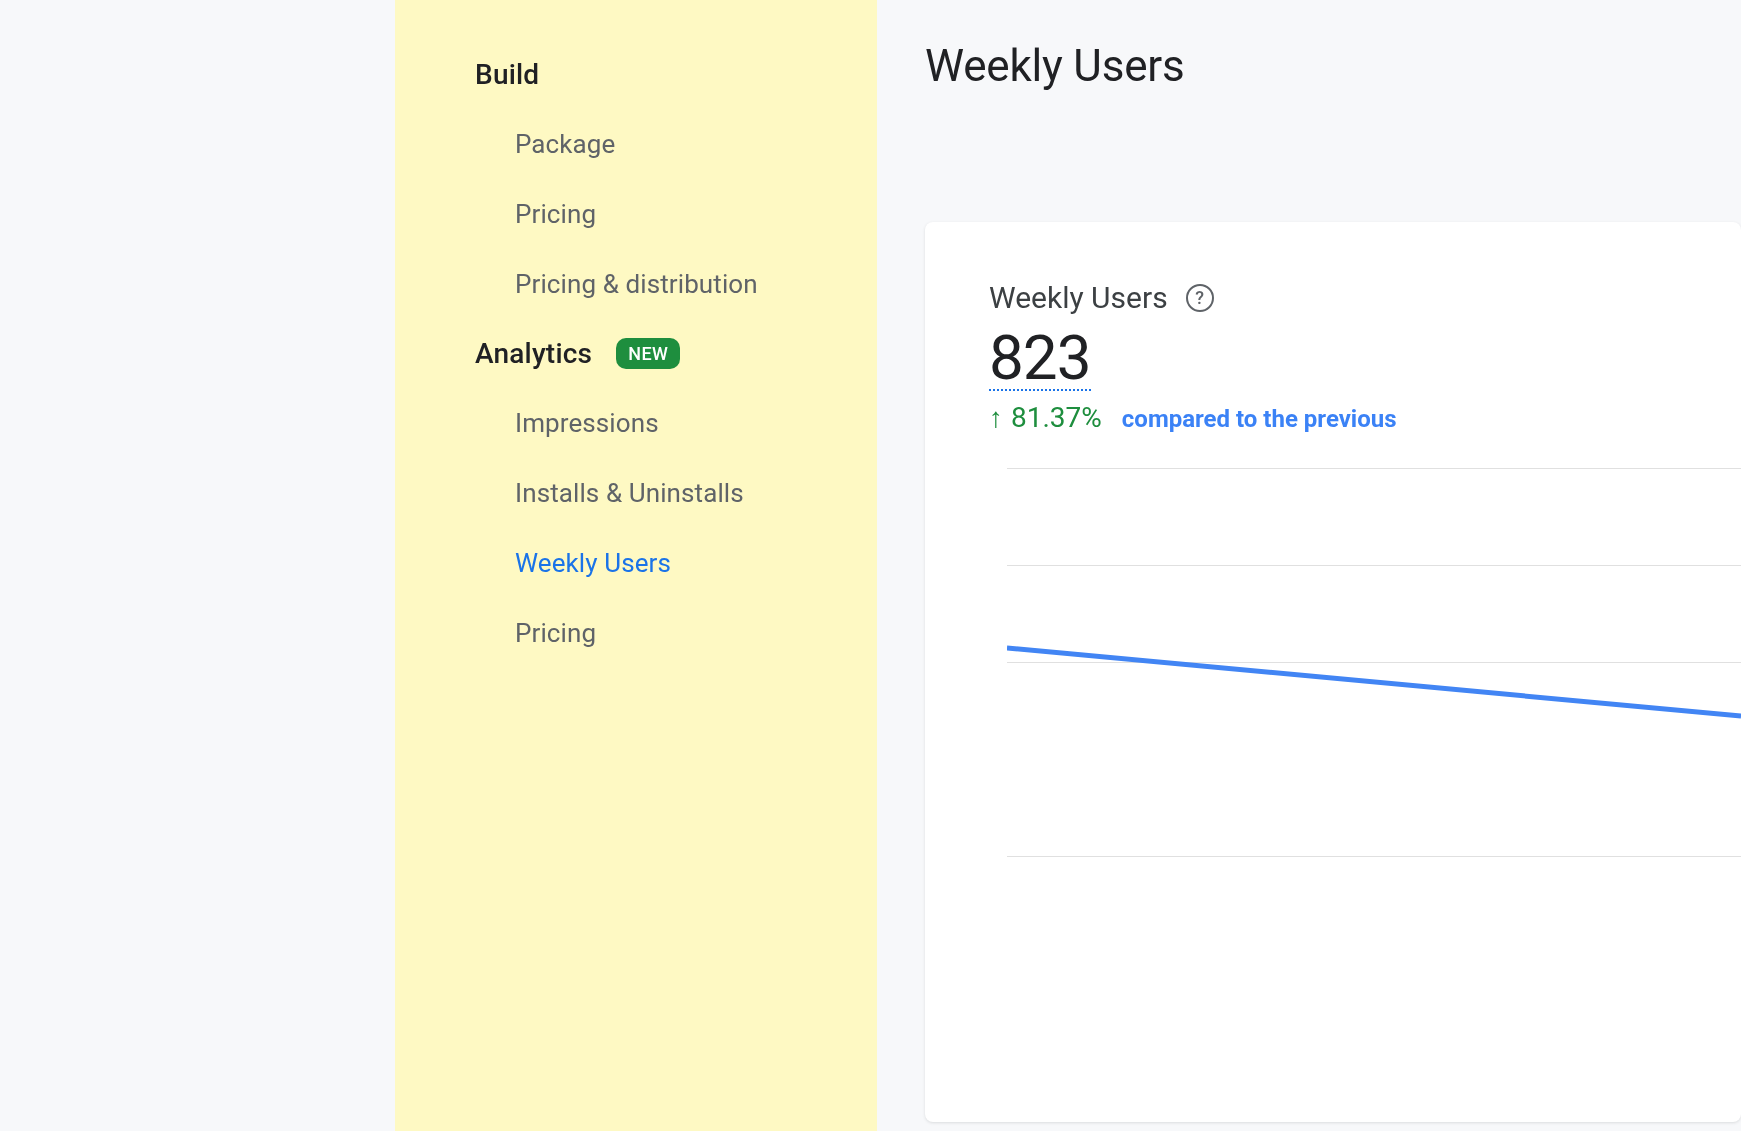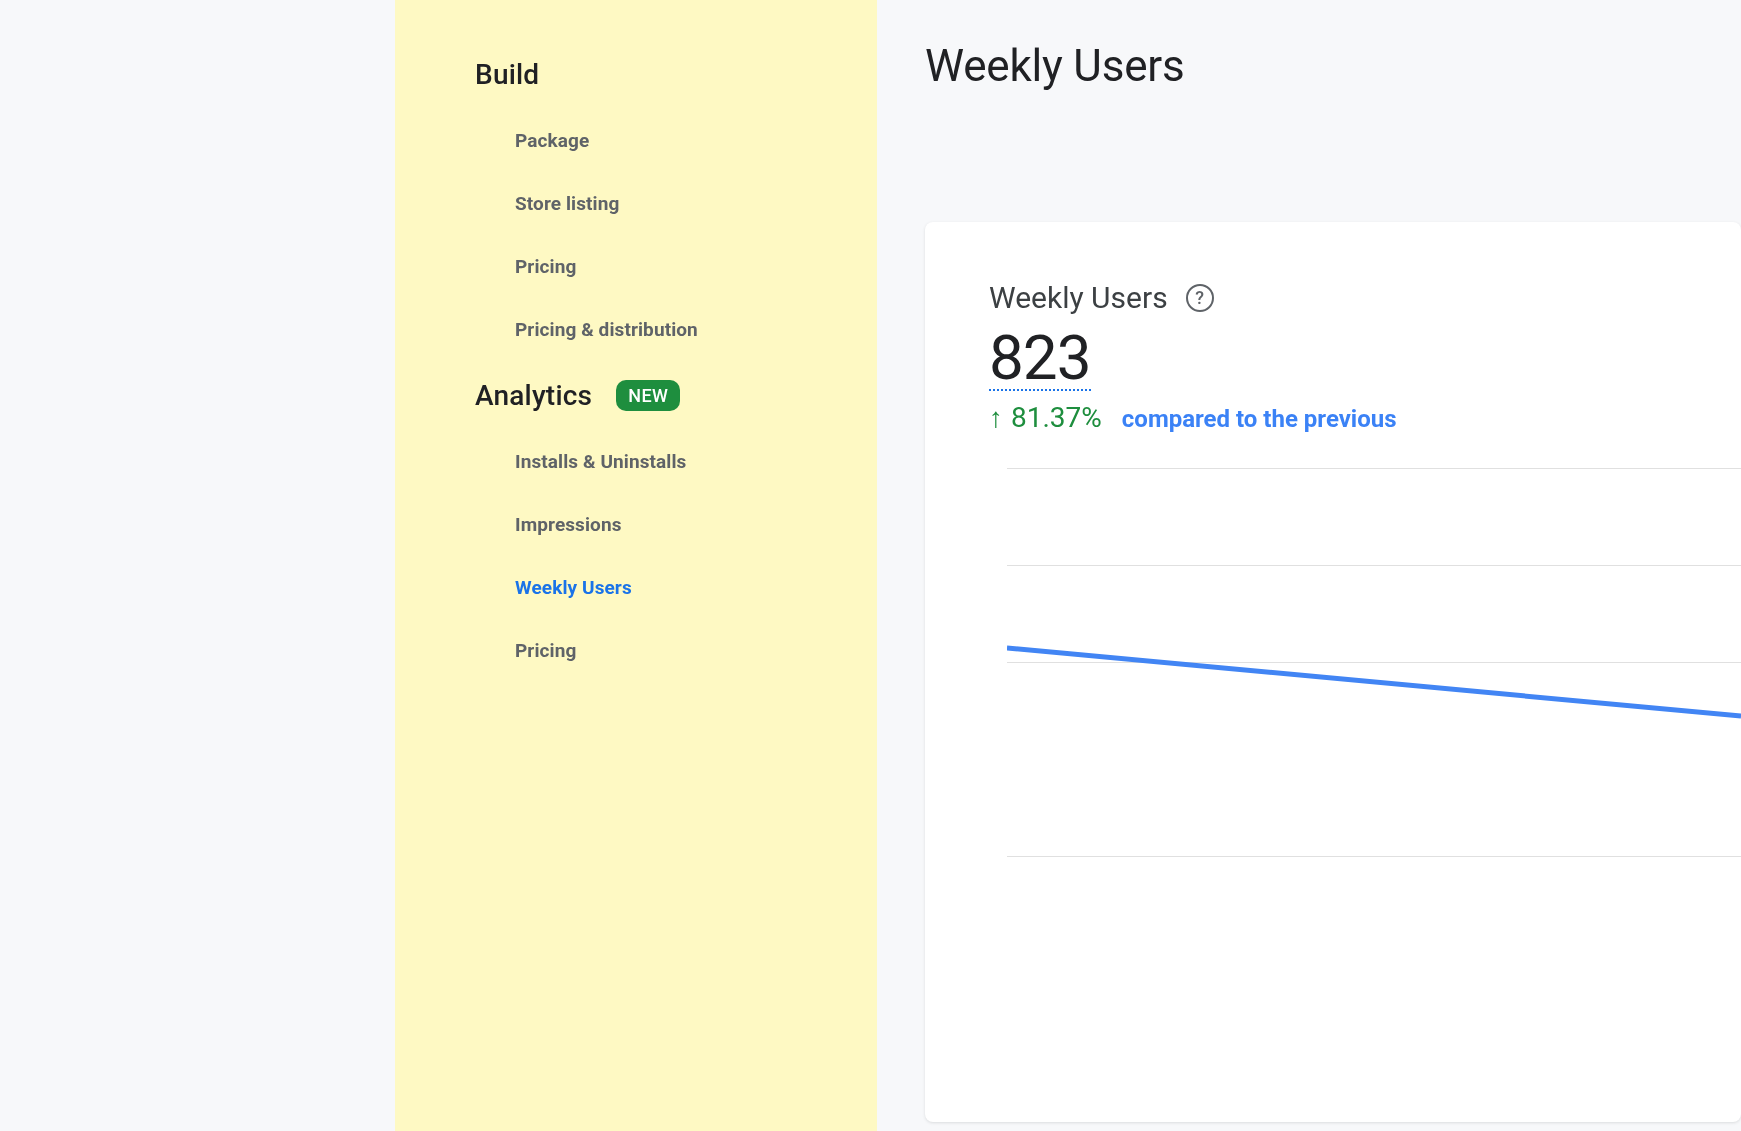--- a/index.html
+++ b/index.html
@@ -36,22 +36,22 @@
       display: inline-block;
       background: #1e8e3e;
       color: #fff;
       font-size: 18px;
       font-weight: 500;
       padding: 5px 12px;
       border-radius: 10px;
       letter-spacing: 0.5px;
     }
     .nav-item {
-      font-size: 19px;
-      font-weight: 700;
+      font-size: 26px;
+      font-weight: 400;
       color: #5f6368;
       padding: 20px 0 20px 120px;
       cursor: pointer;
       letter-spacing: 0.1px;
     }
     .nav-item.active {
       color: #1a73e8;
     }
     .main {
       flex: 1;
@@ -159,38 +159,35 @@
 
 <nav class="sidebar">
 
   <div class="section-header">
     <span class="section-title">Build</span>
   </div>
   <div class="nav-item">
     <span>Package</span>
   </div>
   <div class="nav-item">
-    <span>Store listing</span>
-  </div>
-  <div class="nav-item">
     <span>Pricing</span>
   </div>
   <div class="nav-item">
     <span>Pricing &amp; distribution</span>
   </div>
 
   <div class="section-header">
     <span class="section-title">Analytics</span>
     <span class="badge">NEW</span>
   </div>
   <div class="nav-item">
+    <span>Impressions</span>
+  </div>
+  <div class="nav-item">
     <span>Installs &amp; Uninstalls</span>
-  </div>
-  <div class="nav-item">
-    <span>Impressions</span>
   </div>
   <div class="nav-item active">
     <span>Weekly Users</span>
   </div>
   <div class="nav-item">
     <span>Pricing</span>
   </div>
 </nav>
 
 <main class="main">

